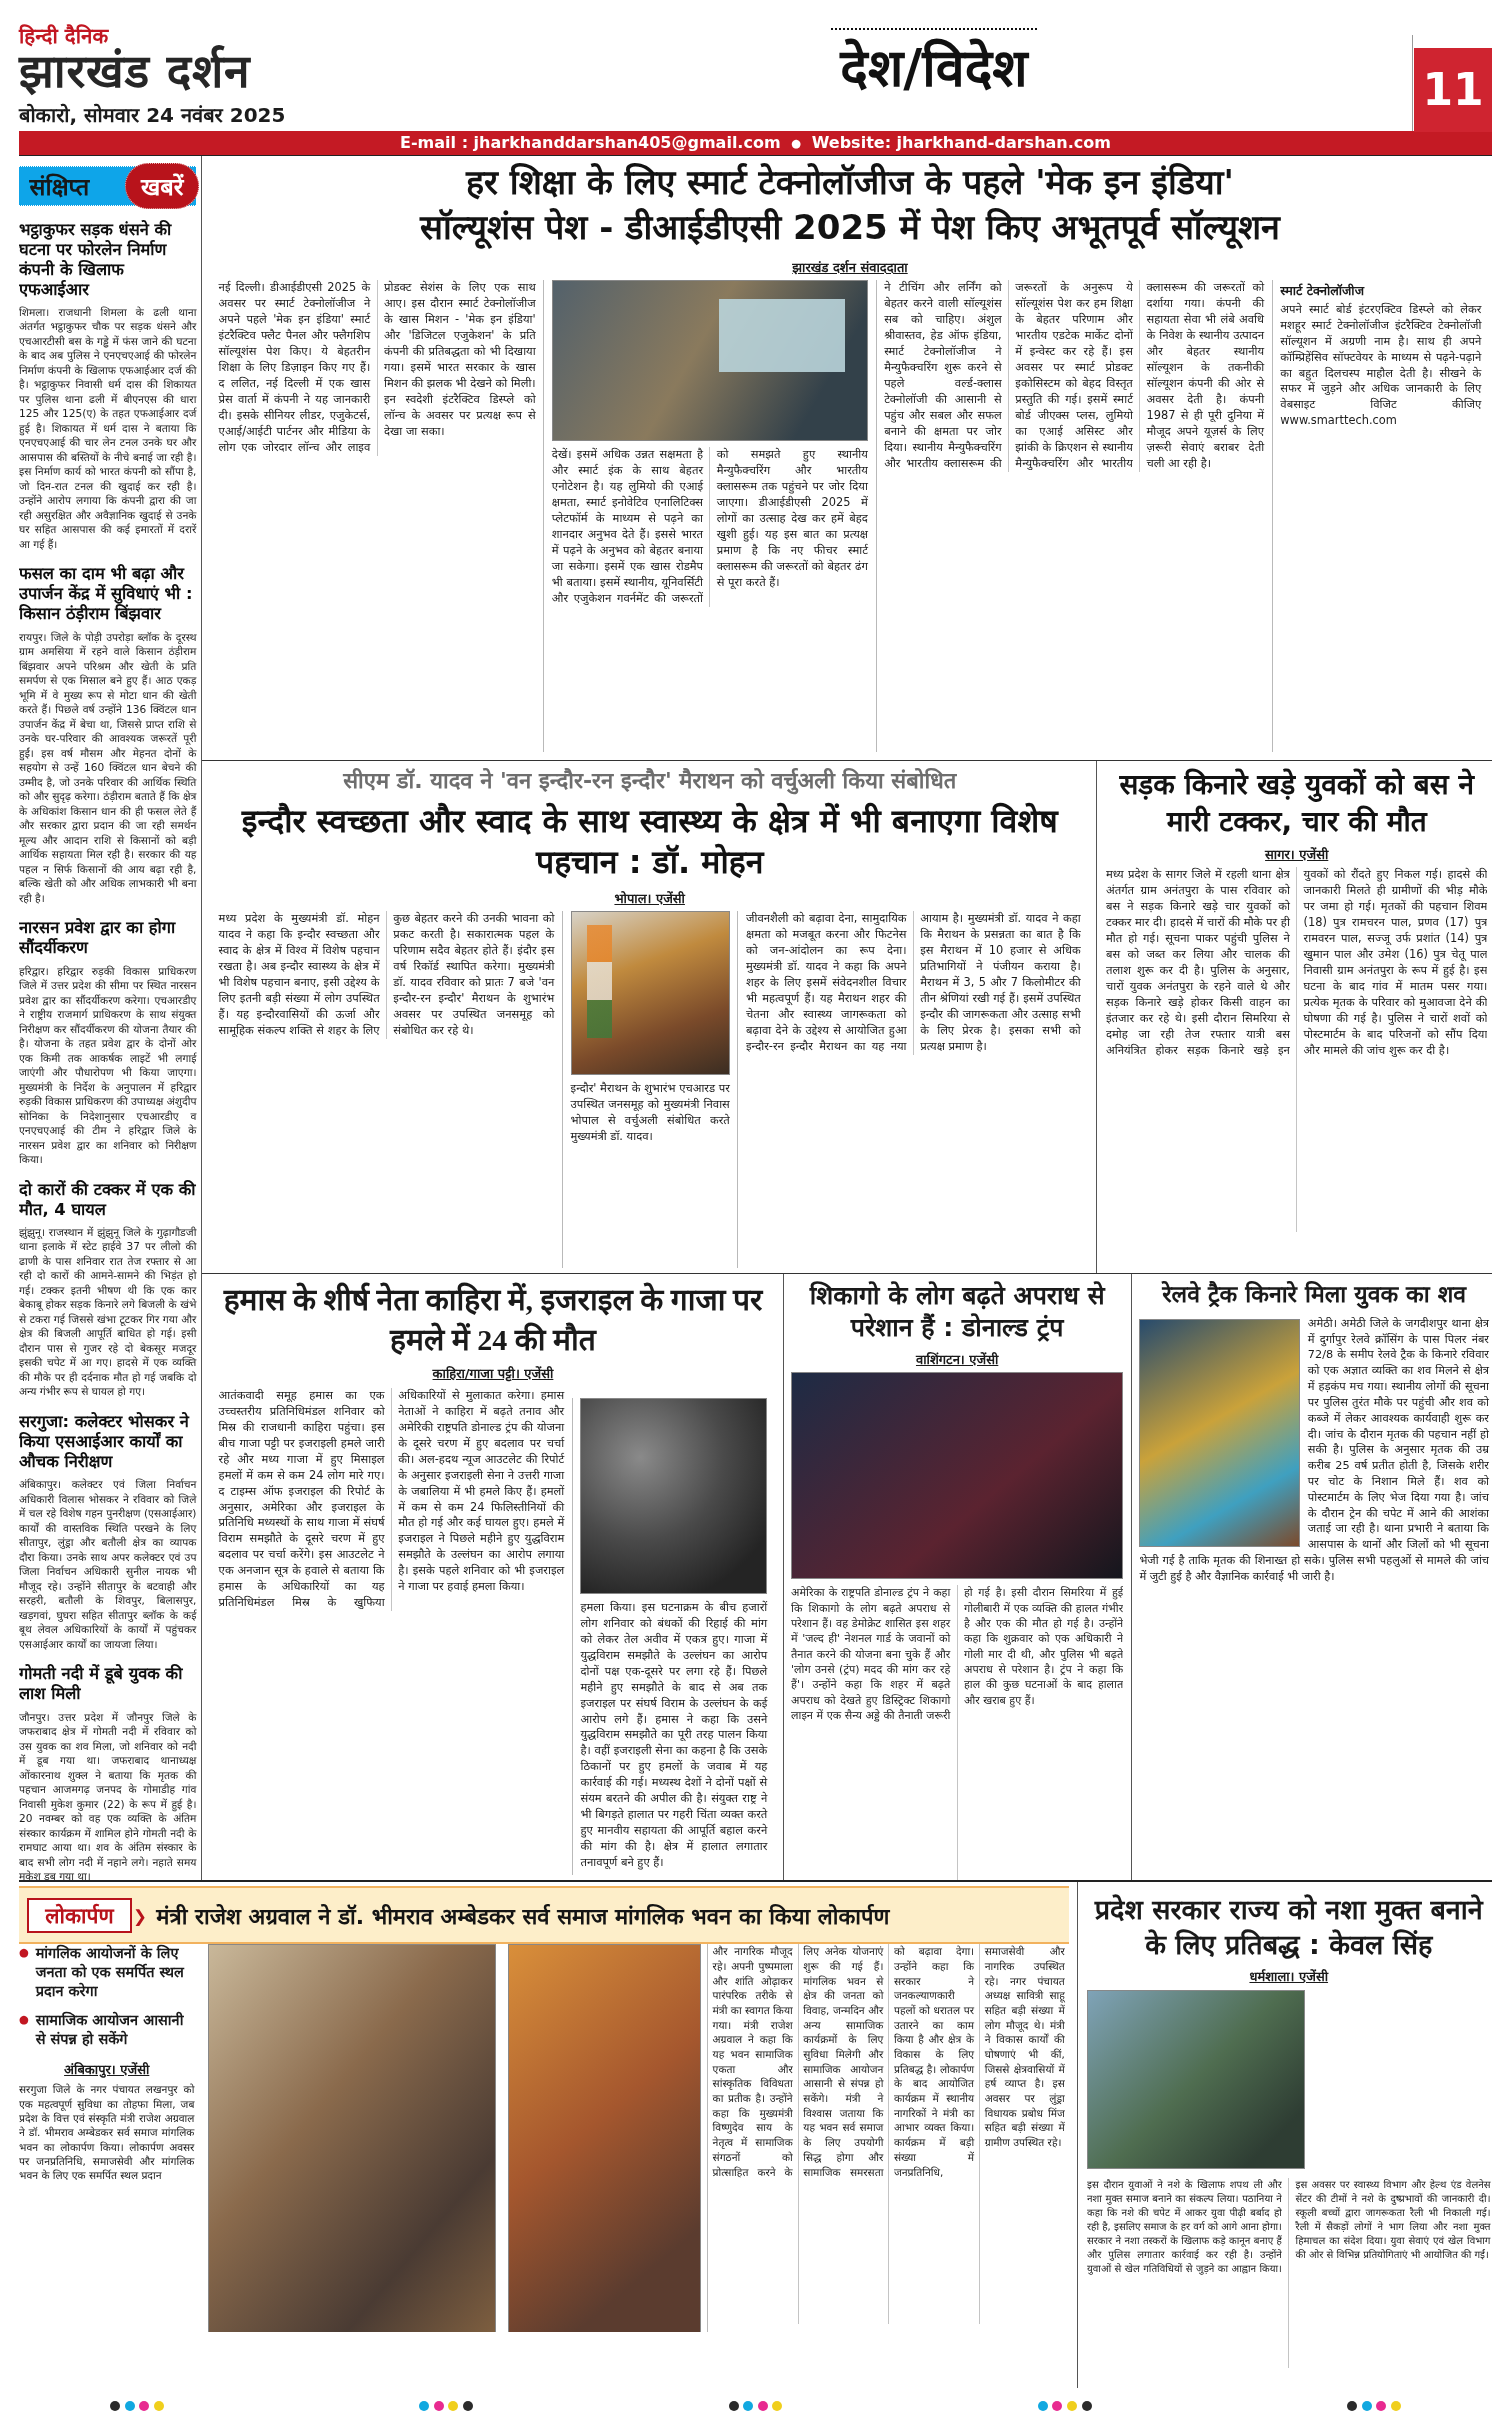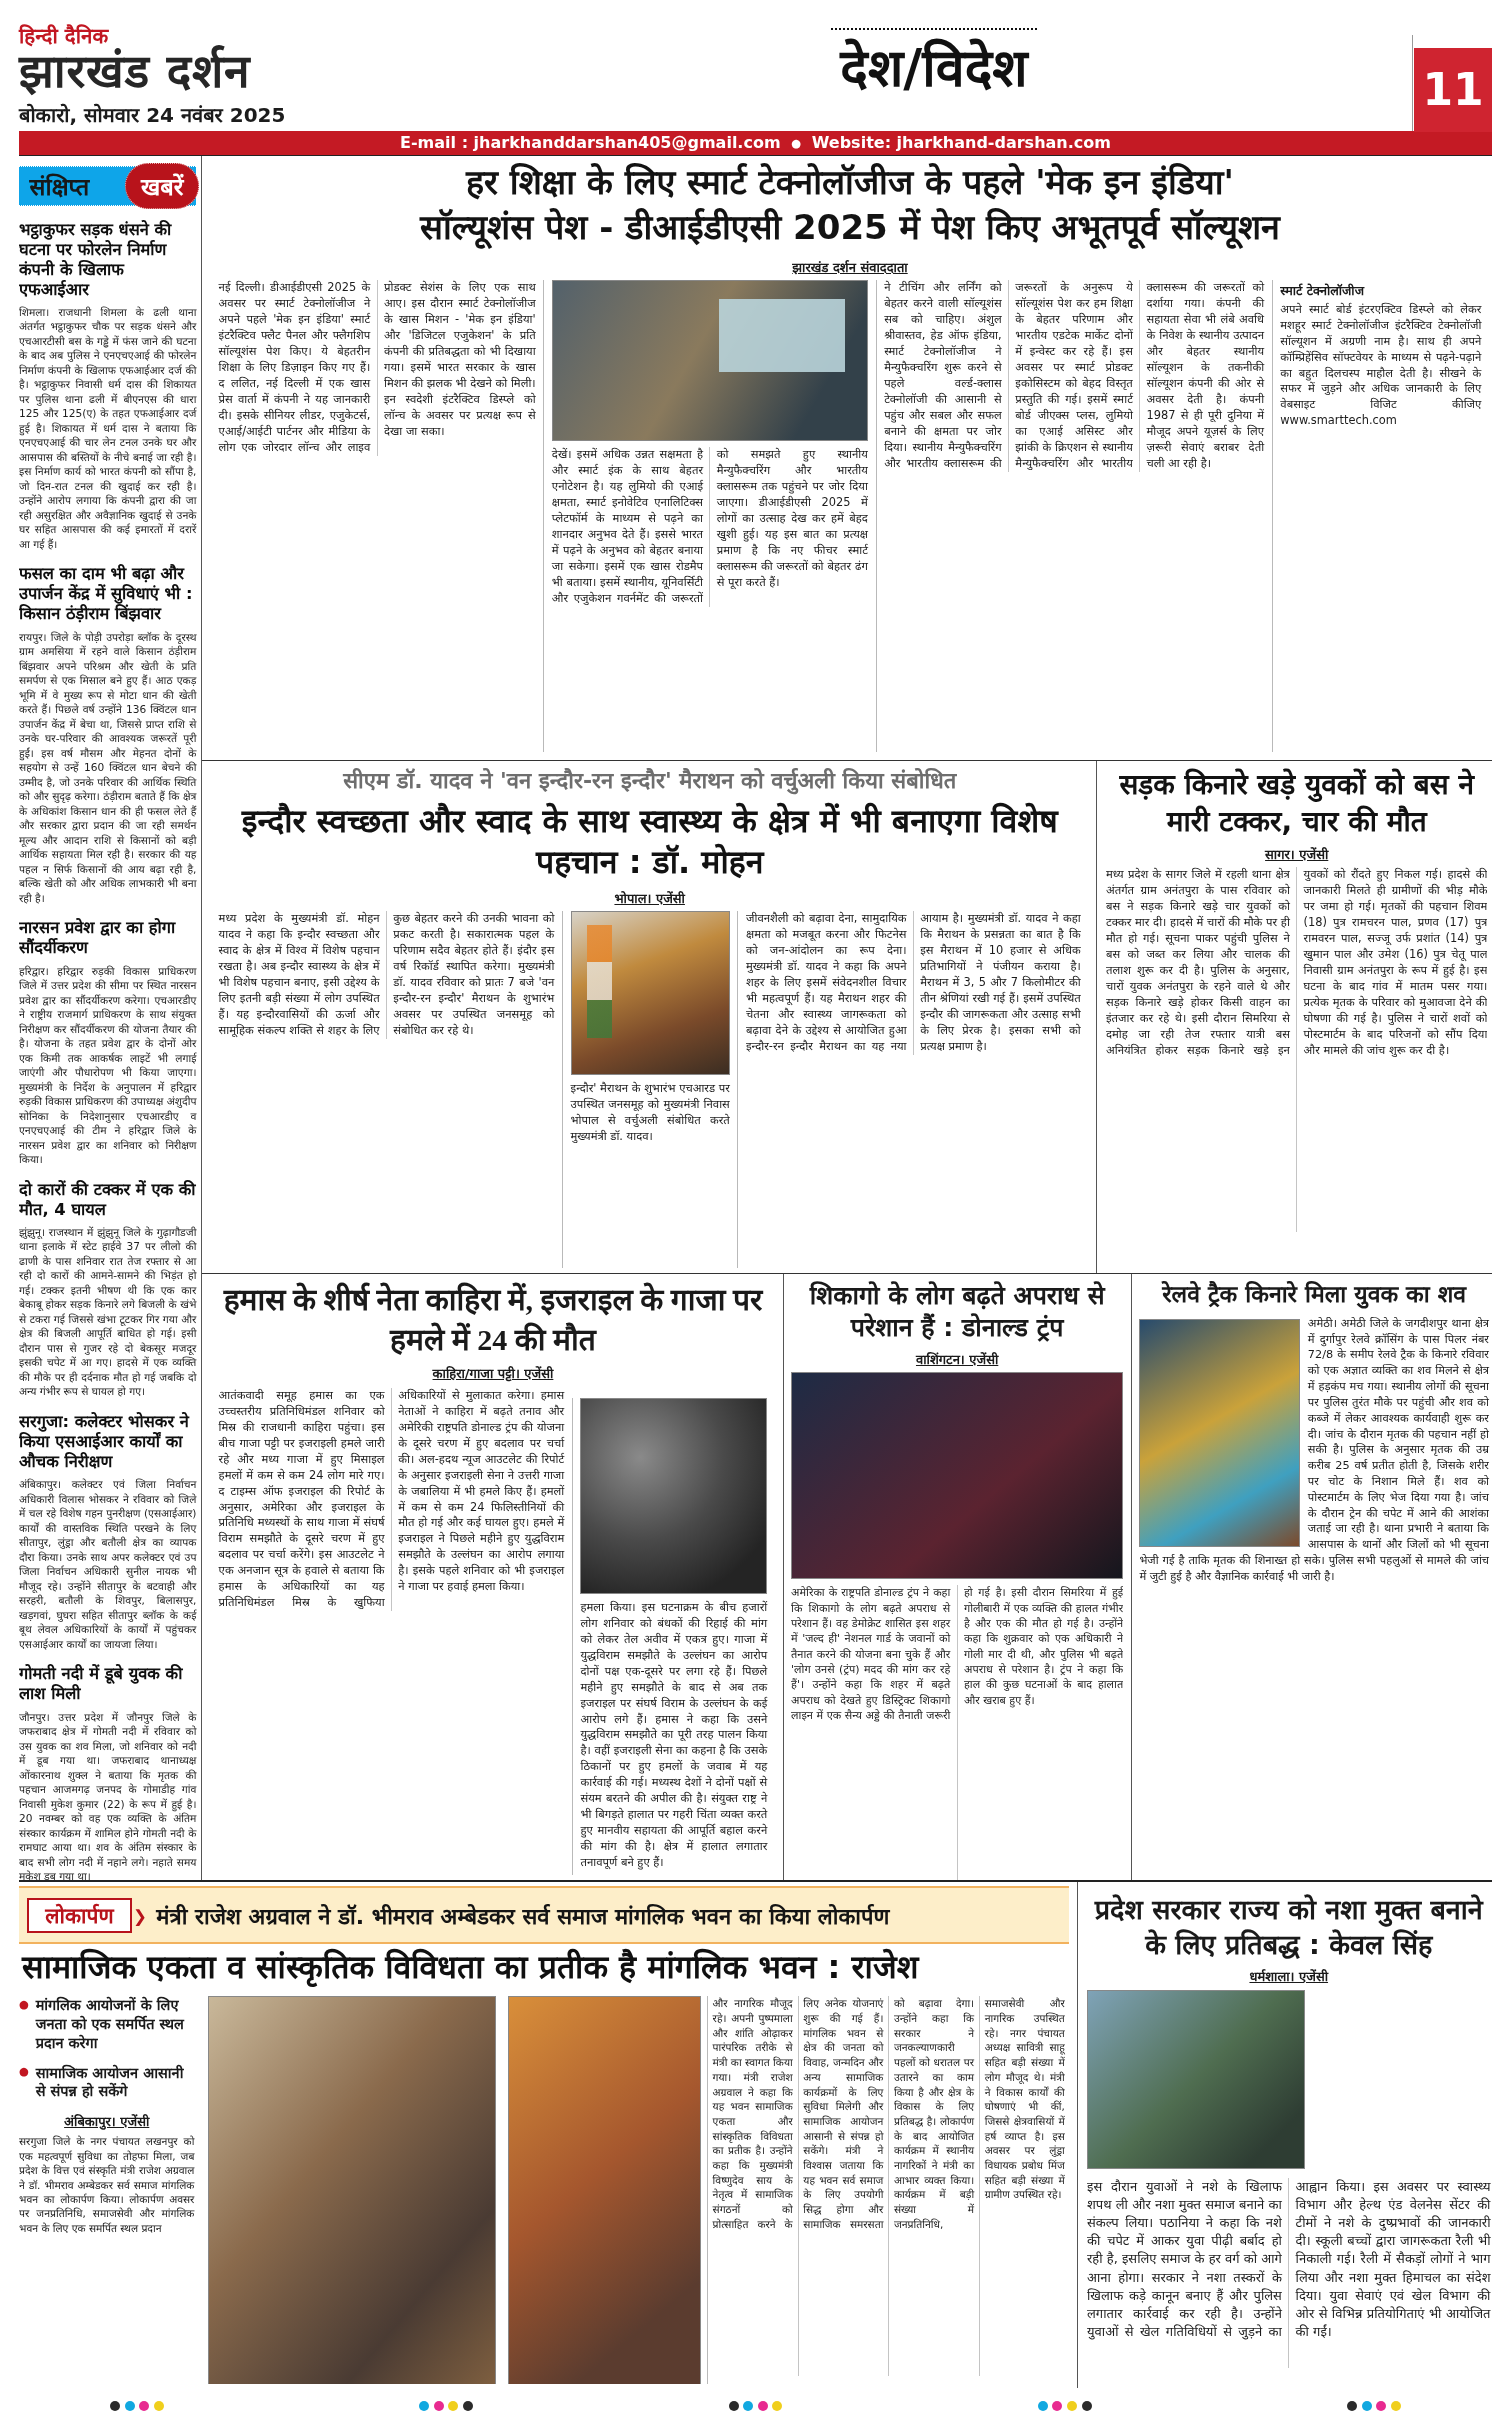--- a/index.html
+++ b/index.html
@@ -141,21 +141,21 @@
   .lok-ph1 { width:300px; flex:0 0 300px; padding:0 6px; }
   .lok-ph2 { width:205px; flex:0 0 205px; padding:0 6px; }
   .lok-body { flex:1; padding:0 4.6px; overflow:hidden; border-left:0.8px solid #b9b9b9; }
   .lok-body .cols4 { height:380px; font-size:10.5px; }
 
   .nasha { width:415px; flex:0 0 415px; border-left:1.5px solid #555; padding:10.6px 1.5px 0 9px; overflow:hidden; }
   .nasha h2 { text-align:center; font-size:27px; line-height:1.3; font-weight:bold; }
   .nasha-top { display:flex; gap:7.6px; margin-top:4.6px; }
   .nasha-top .txt { width:46%; font-size:11px; }
   .nasha-top .photo { width:54%; }
-  .nasha .cols2 { height:190px; overflow:hidden; font-size:13px; margin-top:3px; }
+  .nasha .cols2 { height:190px; overflow:hidden; font-size:10px; margin-top:3px; }
 
   
   .footer { height:37px; display:flex; align-items:center; justify-content:space-between; padding:0 91px; }
   .regdots { display:flex; gap:4.6px; }
   .regdots span { width:10px; height:10px; border-radius:50%; display:inline-block; }
   .d1{background:#2b2b2b;} .d2{background:#11a8e0;} .d3{background:#e82a90;} .d4{background:#f0cf1c;}
 </style>
 </head>
 <body>
 
@@ -294,21 +294,20 @@
 
     </div>
   </div>
 
   <div class="bottom-band">
     <div class="lokarpan">
       <div class="kicker-bar">
         <span class="lok-label">लोकार्पण</span>
         <span class="kicker-text">मंत्री राजेश अग्रवाल ने डॉ. भीमराव अम्बेडकर सर्व समाज मांगलिक भवन का किया लोकार्पण</span>
       </div>
-      <h2>सामाजिक एकता व सांस्कृतिक विविधता का प्रतीक है मांगलिक भवन : राजेश</h2>
       <div class="lok-flex">
         <div class="lok-side">
           <ul>
             <li>मांगलिक आयोजनों के लिए जनता को एक समर्पित स्थल प्रदान करेगा</li>
             <li>सामाजिक आयोजन आसानी से संपन्न हो सकेंगे</li>
           </ul>
           <div class="dateline">अंबिकापुर। एजेंसी</div>
           <p>सरगुजा जिले के नगर पंचायत लखनपुर को एक महत्वपूर्ण सुविधा का तोहफा मिला, जब प्रदेश के वित्त एवं संस्कृति मंत्री राजेश अग्रवाल ने डॉ. भीमराव अम्बेडकर सर्व समाज मांगलिक भवन का लोकार्पण किया। लोकार्पण अवसर पर जनप्रतिनिधि, समाजसेवी और मांगलिक भवन के लिए एक समर्पित स्थल प्रदान</p>
         </div>
         <div class="lok-ph1">

